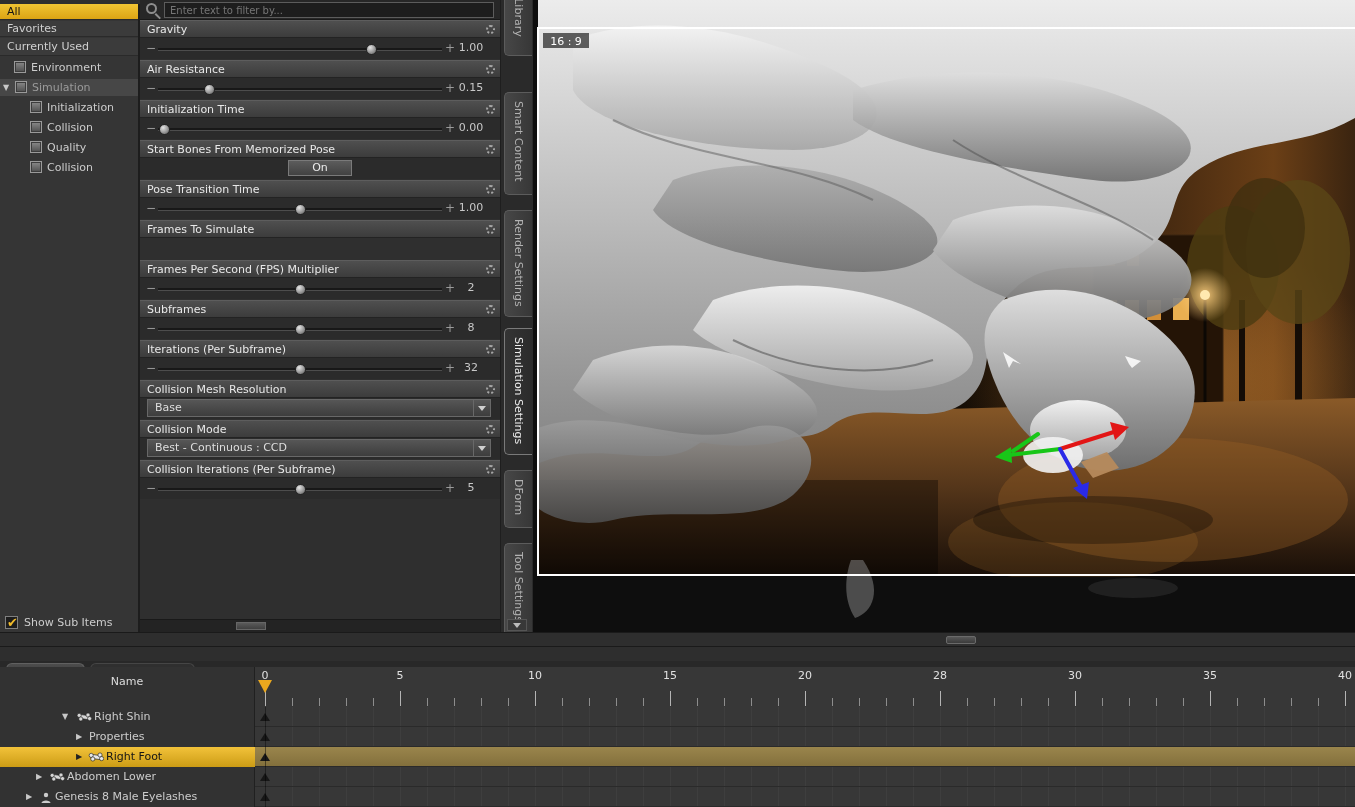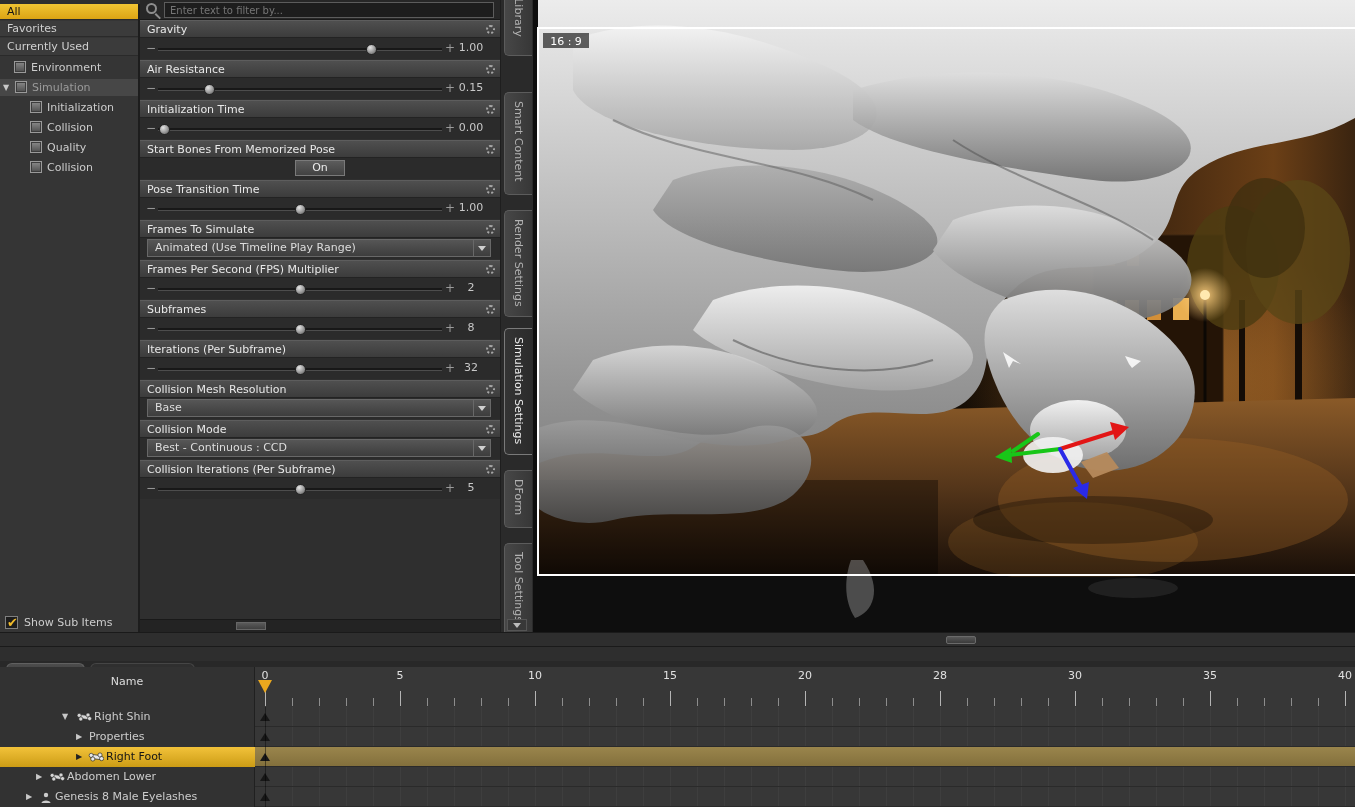--- a/index.html
+++ b/index.html
@@ -33,21 +33,21 @@
   .pbody { position:relative; height:21px; background:#2b2b2b; }
   .sl-minus, .sl-plus { position:absolute; top:3px; color:#9a9a9a; font-size:12px; line-height:14px; }
   .sl-minus { left:6px; } .sl-minus::before { content:"−"; }
   .sl-plus { left:305px; } .sl-plus::before { content:"+"; }
   .sl-track { position:absolute; left:18px; width:284px; top:10px; height:3px; background:#181818; border-bottom:1px solid #4d4d4d; }
   .sl-thumb { position:absolute; top:-4px; margin-left:-5px; width:11px; height:11px; border-radius:50%; background:radial-gradient(circle at 35% 30%, #e4e4e4, #8c8c8c 65%, #565656); border:1px solid #262626; }
   .sl-val { position:absolute; right:6px; top:3px; width:46px; text-align:center; color:#c8c8c8; }
   .dd { position:absolute; left:7px; right:9px; top:1px; height:18px; background:linear-gradient(#565656,#3d3d3d); border:1px solid #686868; color:#dedede; line-height:16px; padding-left:7px; white-space:nowrap; overflow:hidden; }
   .dd-arr { position:absolute; right:0; top:0; width:17px; height:100%; border-left:1px solid #686868; }
   .dd-arr::after { content:""; position:absolute; right:4px; top:6px; border-left:4px solid transparent; border-right:4px solid transparent; border-top:5px solid #cfcfcf; }
-  .toggle { position:absolute; left:50%; transform:translateX(-50%); top:2px; width:50px; height:16px; line-height:14px; text-align:center; background:linear-gradient(#5c5c5c,#424242); border:1px solid #7a7a7a; color:#ececec; }
+  .toggle { position:absolute; left:50%; transform:translateX(-50%); top:2px; width:64px; height:16px; line-height:14px; text-align:center; background:linear-gradient(#5c5c5c,#424242); border:1px solid #7a7a7a; color:#ececec; }
   .params-hscroll { position:absolute; left:0; top:619px; width:100%; height:13px; background:#232323; border-top:1px solid #191919; }
   .params-hscroll .handle { position:absolute; left:96px; top:2px; width:30px; height:8px; background:linear-gradient(#5a5a5a,#404040); border:1px solid #666; }
 
   
   #side-tabs { position:absolute; left:500px; top:0; width:33px; height:632px; background:#2a2a2a; overflow:hidden; border-left:1px solid #1e1e1e; }
   .vtab { position:absolute; left:3px; width:28px; background:linear-gradient(90deg,#474747,#373737); border:1px solid #5c5c5c; border-right:none; border-radius:5px 0 0 5px; color:#b2b2b2; }
   .vtab span { writing-mode:vertical-rl; display:block; margin:0 auto; padding:8px 0; font-size:11px; white-space:nowrap; }
   .vtab.active { background:linear-gradient(90deg,#343434,#2b2b2b); border-color:#7a7a7a; color:#ececec; }
   .tabs-down { position:absolute; left:6px; bottom:1px; width:20px; height:12px; background:#383838; border:1px solid #555; }
   .tabs-down::after { content:""; position:absolute; left:5px; top:3px; border-left:4px solid transparent; border-right:4px solid transparent; border-top:5px solid #bbb; }
@@ -206,26 +206,20 @@
           </div>
         <span class="sl-plus"></span>
         <span class="sl-val">1.00</span>
       </div>
     </div>
 
     <div class="pblock" style="top:220px">
       <div class="phead">
         <span>Frames To Simulate</span>
         <span class="pgear"></span>
-      </div>
-      <div class="pbody">
-        <div class="dd">
-          <span>Animated (Use Timeline Play Range)</span>
-          <span class="dd-arr"></span>
-        </div>
       </div>
     </div>
 
     <div class="pblock" style="top:260px">
       <div class="phead">
         <span>Frames Per Second (FPS) Multiplier</span>
         <span class="pgear"></span>
       </div>
       <div class="pbody">
         <span class="sl-minus"></span>

